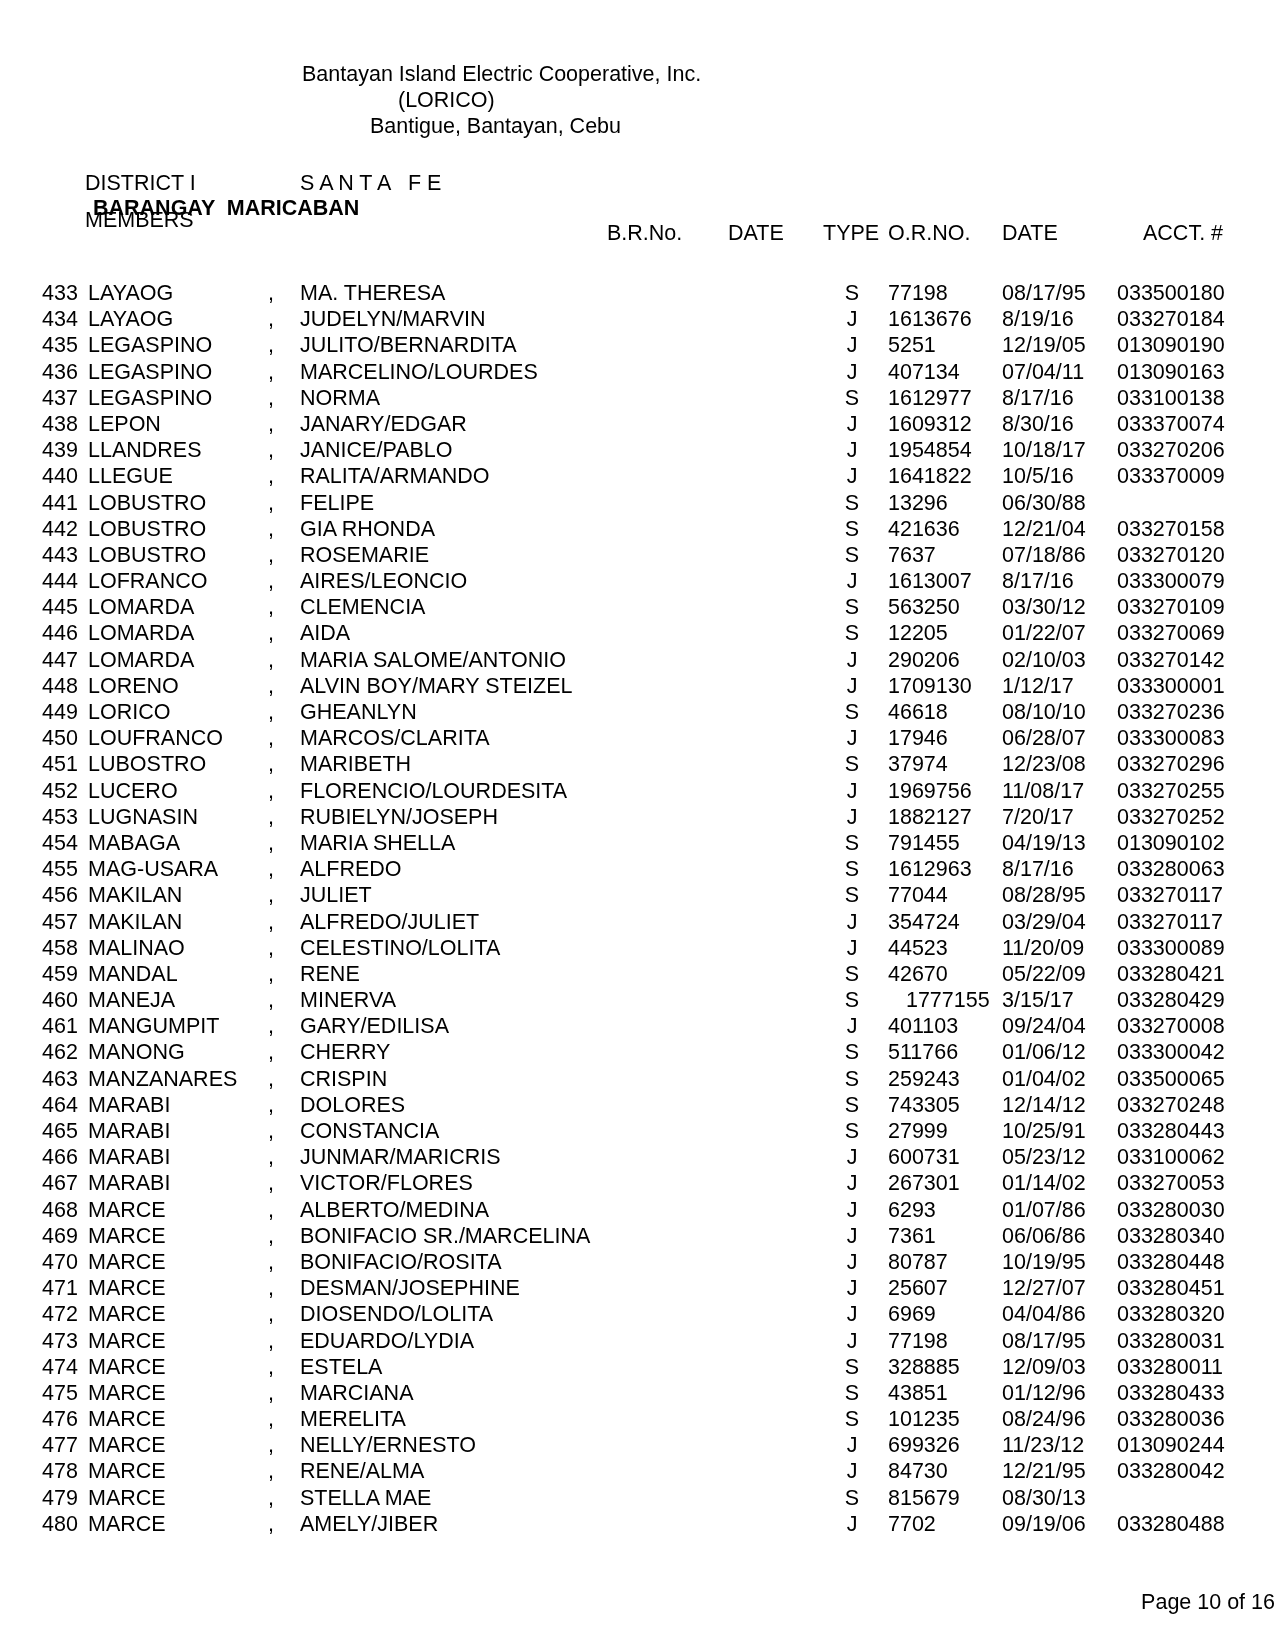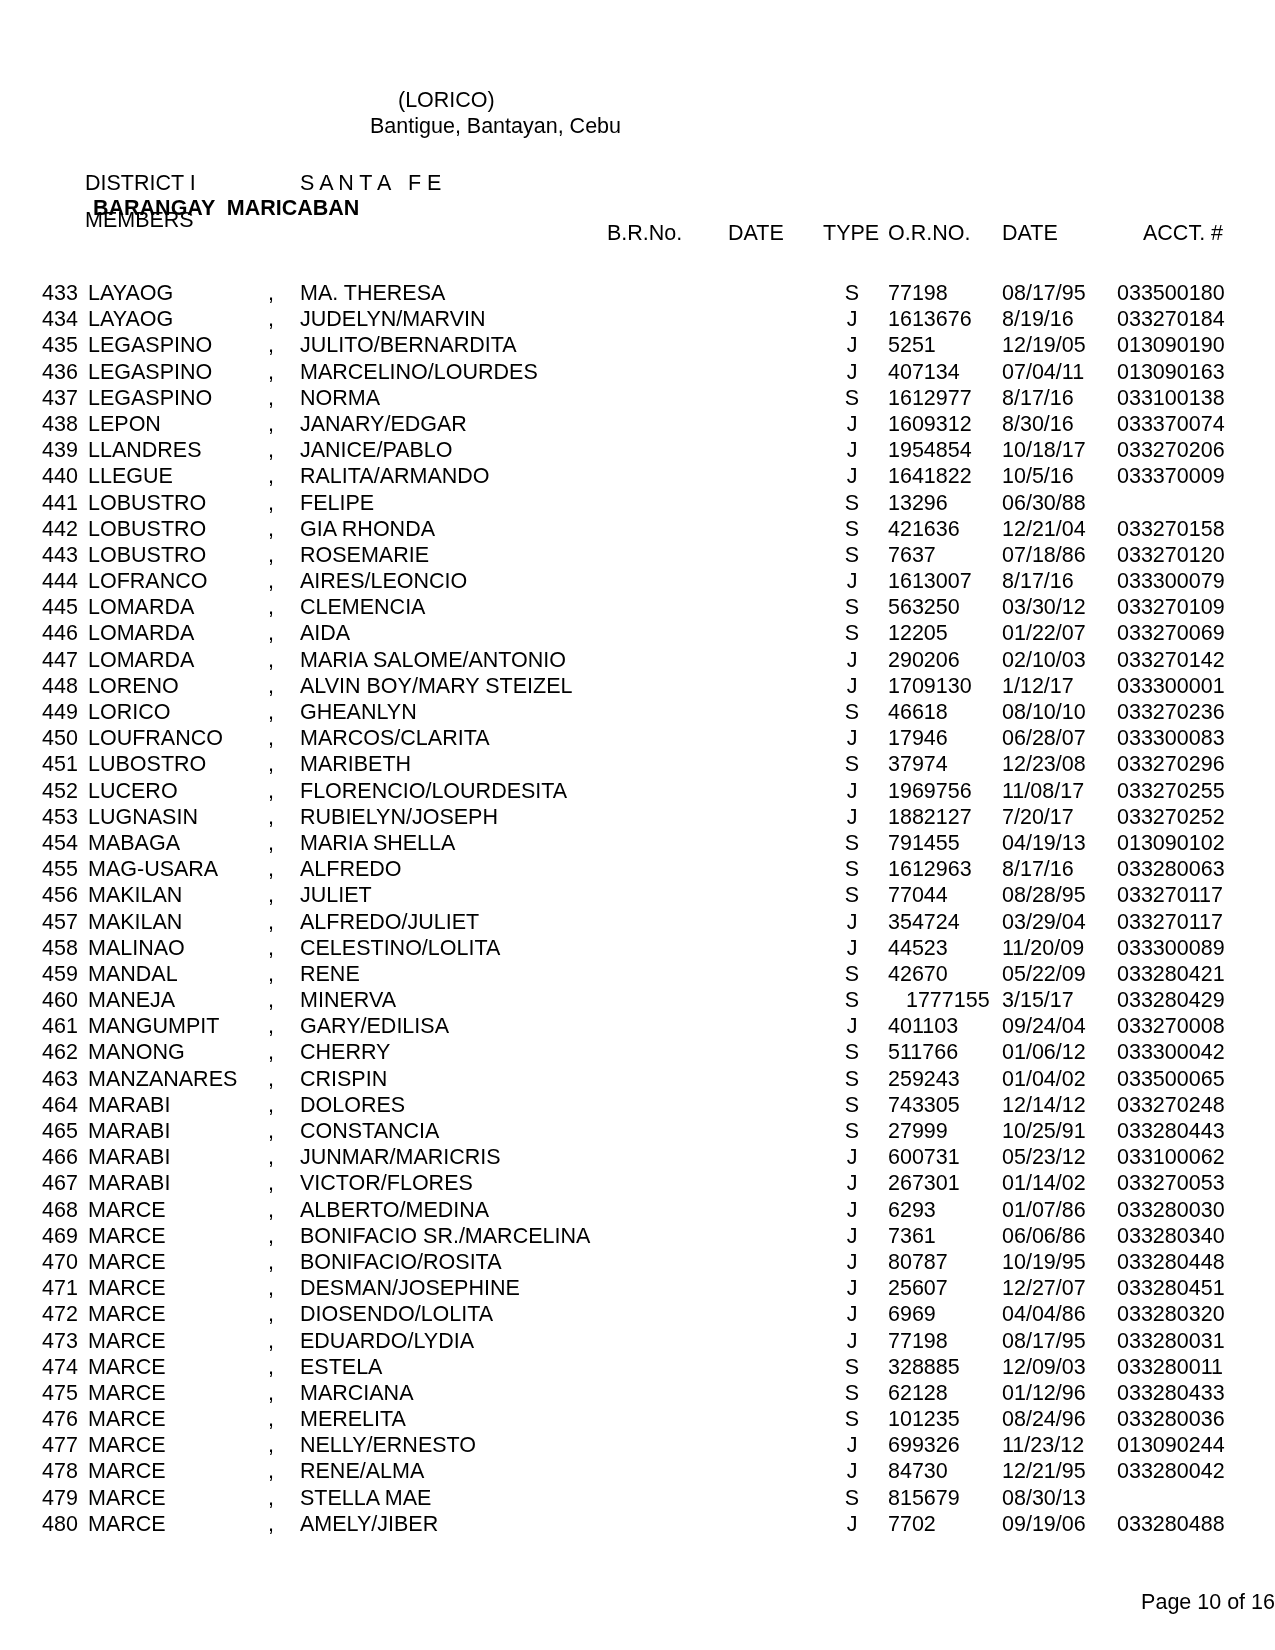--- a/index.html
+++ b/index.html
@@ -43,20 +43,21 @@
   .c.date  { left:1002px; }
   .c.acct  { left:1117px; }
   
   .footer { left:0; right:0; top:1589px; text-align:right; white-space:pre; }
 </style>
 </head>
 <body>
 
 <div class="page">
 
+  <div class="abs t1">Bantayan Island Electric Cooperative, Inc.</div>
   <div class="abs t2">(LORICO)</div>
   <div class="abs t3">Bantigue, Bantayan, Cebu</div>
 
   <div class="abs district-label">DISTRICT I</div>
   <div class="abs district-value">S A N T A   F E</div>
   <div class="abs barangay">BARANGAY  MARICABAN</div>
 
   <div class="abs members-label">MEMBERS</div>
   <div class="abs h-br">B.R.No.</div>
   <div class="abs h-date1">DATE</div>
@@ -527,21 +528,21 @@
     <span class="c date">12/09/03</span>
     <span class="c acct">033280011</span>
   </div>
 
   <div class="row">
     <span class="c num">475</span>
     <span class="c last">MARCE</span>
     <span class="c sep">,</span>
     <span class="c first">MARCIANA</span>
     <span class="c type">S</span>
-    <span class="c or">62128</span>
+    <span class="c or">43851</span>
     <span class="c date">01/12/96</span>
     <span class="c acct">033280433</span>
   </div>
 
   <div class="row">
     <span class="c num">476</span>
     <span class="c last">MARCE</span>
     <span class="c sep">,</span>
     <span class="c first">MERELITA</span>
     <span class="c type">S</span>

